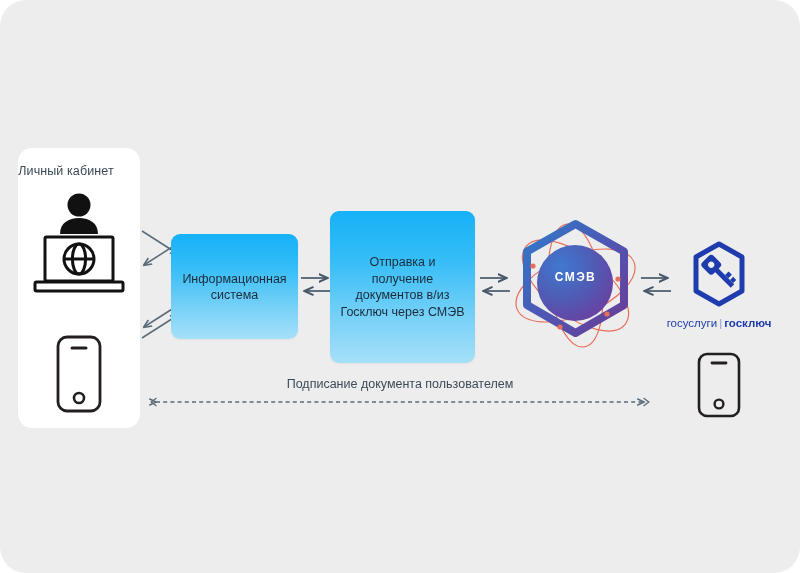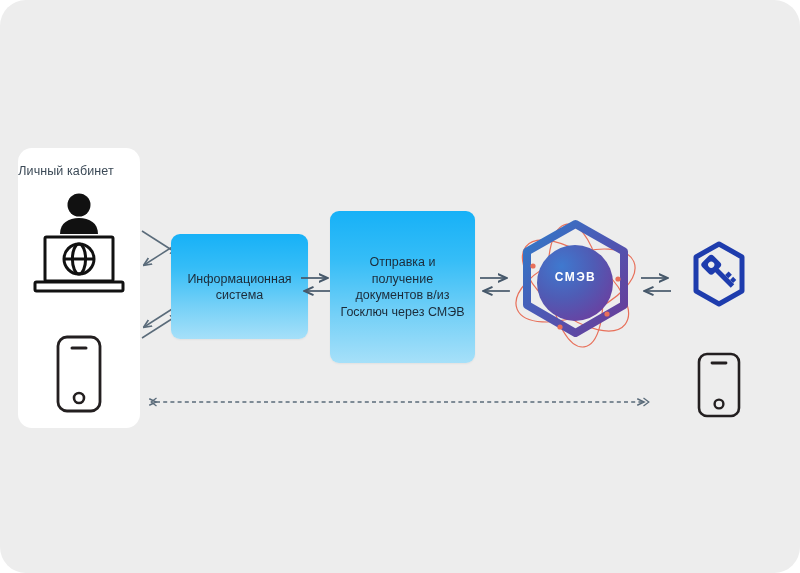--- a/index.html
+++ b/index.html
@@ -54,21 +54,21 @@
     display: flex;
     align-items: center;
     justify-content: flex-end;
     text-align: center;
     color: #1c2b39;
     background: linear-gradient(180deg, #17b1f7 0%, #35bdf7 32%, #74d0f7 68%, #a6e0f9 100%);
     box-shadow: 0 1px 2px rgba(0,0,0,.05);
   }
   .box-is {
     left: 171px; top: 234px;
-    width: 137px; height: 105px;
+    width: 127px; height: 105px;
     font-size: 12.5px;
     line-height: 16px;
   }
   .box-doc {
     left: 330px; top: 211px;
     width: 145px; height: 152px;
     font-size: 12.5px;
     line-height: 16.5px;
   }
   .box span { display: block; padding: 0 8px; }
@@ -241,27 +241,31 @@
     <path d="M31 4 L54 17 L54 51 L31 64 L8 51 L8 17 Z" fill="none" stroke="#1e3cad" stroke-width="5" stroke-linejoin="round"></path>
     <g transform="rotate(-45 31 34)">
       <rect x="24" y="14" width="16" height="16" rx="3.6" fill="#1e3cad"></rect>
       <circle cx="32" cy="22" r="3.1" fill="#ededed"></circle>
       <rect x="29.6" y="29" width="5" height="23" fill="#1e3cad"></rect>
       <rect x="34.6" y="39" width="5" height="4.6" fill="#1e3cad"></rect>
       <rect x="34.6" y="46" width="4.4" height="4.4" fill="#1e3cad"></rect>
     </g>
   </svg>
 
+  <div class="gk-logo">
+    <span>госуслуги</span><span class="sep">|</span><span class="b">госключ</span>
+  </div>
 
   <svg class="gk-phone" viewBox="0 0 50 66">
     <rect x="5" y="2" width="40" height="62" rx="8" fill="#ededed" stroke="#231f20" stroke-width="2.6"></rect>
     <line x1="18" y1="11" x2="32" y2="11" stroke="#231f20" stroke-width="2.8" stroke-linecap="round"></line>
     <circle cx="25" cy="52" r="4.4" fill="none" stroke="#231f20" stroke-width="2.4"></circle>
   </svg>
 
+  <div class="sign-label">Подписание документа пользователем</div>
   <svg class="sign-arrow" viewBox="0 0 504 12">
     <defs>
       <marker id="dl" markerWidth="7" markerHeight="7" refX="5.6" refY="3.5" orient="auto">
         <path d="M0.4,1 L5.6,3.5 L0.4,6" fill="none" stroke="#5a6b7a" stroke-width="1.2"></path>
       </marker>
     </defs>
     <line x1="8" y1="6" x2="496" y2="6" stroke="#5a6b7a" stroke-width="1.3" stroke-dasharray="4 3.2" marker-start="url(#dl)" marker-end="url(#dl)"></line>
     <path d="M8.5,2 L3.2,6 L8.5,10" fill="none" stroke="#5a6b7a" stroke-width="1.3"></path>
     <path d="M495.5,2 L500.8,6 L495.5,10" fill="none" stroke="#5a6b7a" stroke-width="1.3"></path>
   </svg>

